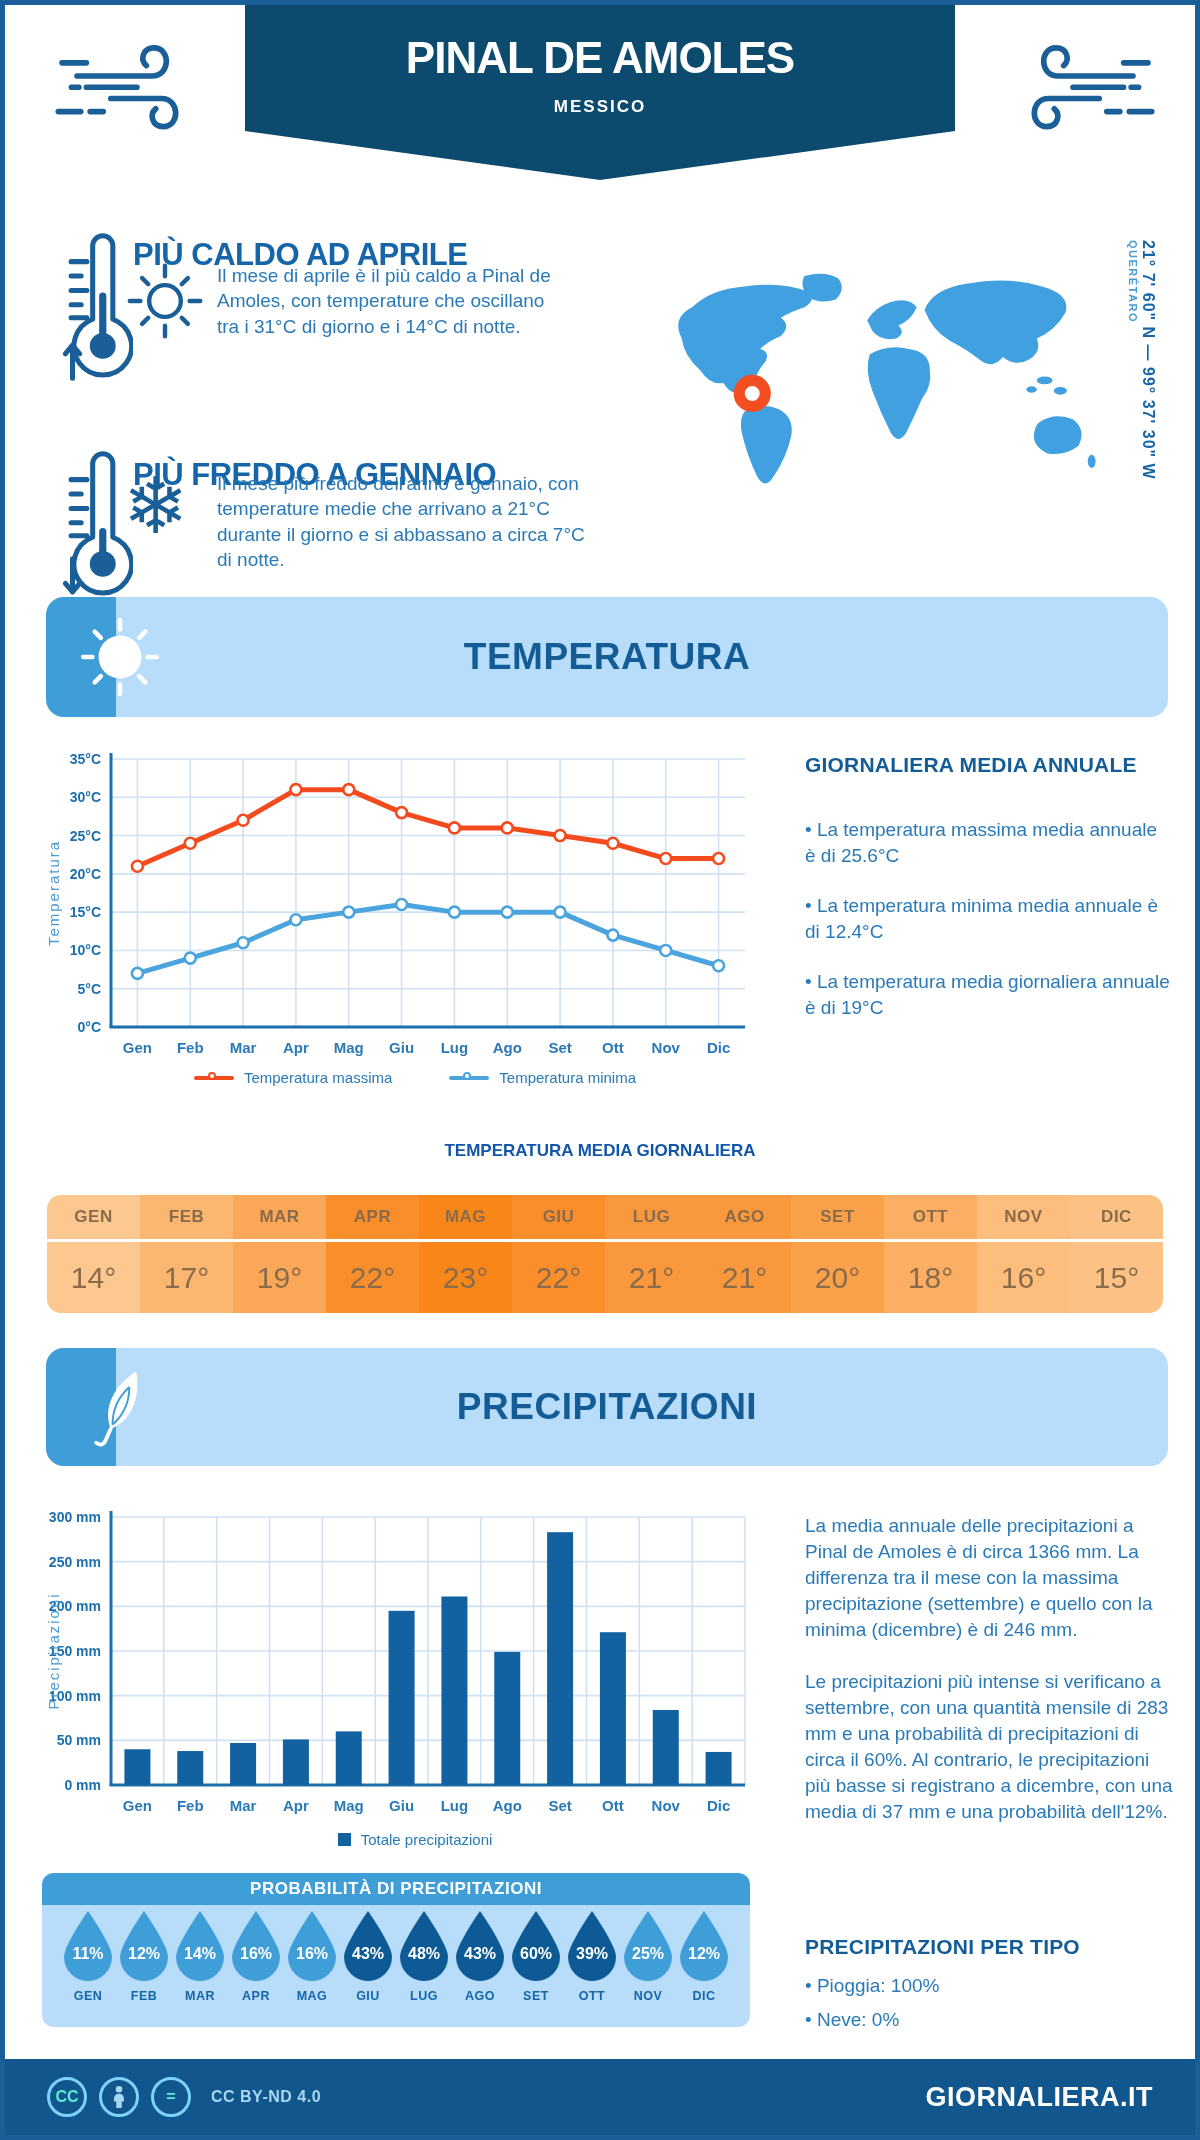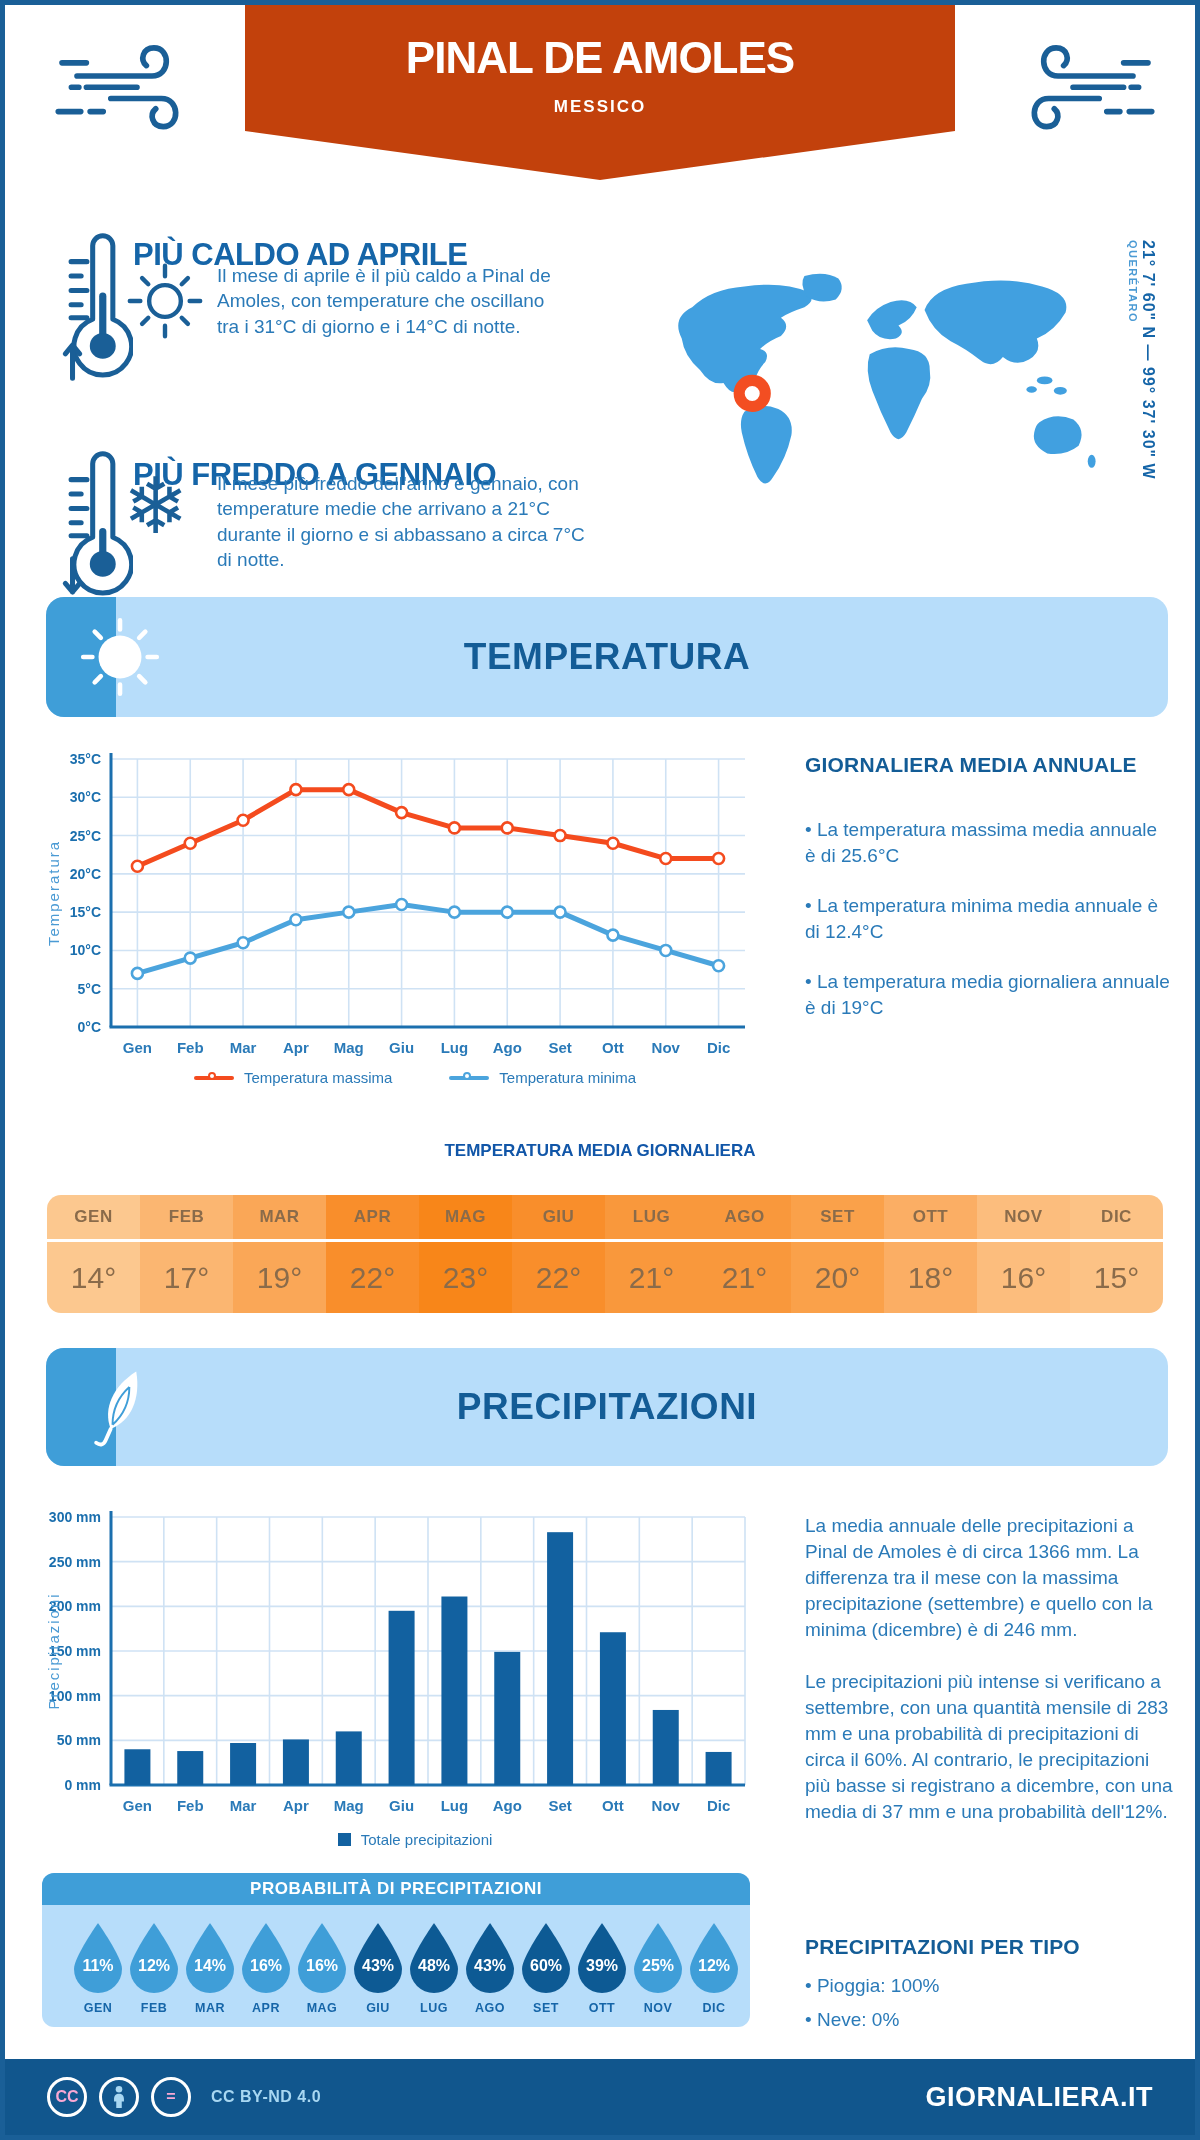--- a/index.html
+++ b/index.html
@@ -6,21 +6,21 @@
   *{box-sizing:border-box;}
   #page{
     position:relative;width:1200px;height:2140px;margin:0 auto;background:#fff;
     border:5px solid #1a5f97;overflow:hidden;
     font-family:"Liberation Sans",sans-serif;
   }
   .abs{position:absolute;}
 
   
   .banner{
-    left:240px;top:0;width:710px;height:175px;background:#c2410c;
+    left:240px;top:0;width:710px;height:175px;background:#0c4a6e;
     clip-path:polygon(0 0,100% 0,100% 72%,50% 100%,0 72%);
     display:flex;flex-direction:column;align-items:center;
   }
   .banner h1{margin:28px 0 0;color:#fff;font-size:44px;letter-spacing:-1px;font-weight:bold;}
   .banner .sub{margin-top:14px;color:#fff;font-size:17px;letter-spacing:2px;font-weight:600;}
   .windicon{stroke:#1a5f97;stroke-width:6;fill:none;stroke-linecap:round;}
 
   
   .hl-title{color:#1565a8;font-size:31px;font-weight:bold;letter-spacing:-0.5px;margin-top:24px;}
   .hl-text{color:#2a7ab8;font-size:19px;line-height:1.34;}
@@ -68,31 +68,31 @@
   .dcol{flex:1;display:flex;flex-direction:column;}
   .dcol .m{height:44px;display:flex;align-items:center;justify-content:center;
            color:#8a6b4a;font-size:17px;font-weight:bold;letter-spacing:0.5px;}
   .dcol .v{flex:1;border-top:3px solid #fff;display:flex;align-items:center;justify-content:center;
            color:#8a6b4a;font-size:30px;font-weight:normal;}
 
   
   .probpanel{left:37px;width:708px;height:154px;border-radius:12px;overflow:hidden;background:#b7ddfa;}
   .probhead{height:32px;background:#3f9ed8;display:flex;align-items:center;justify-content:center;
             color:#fff;font-size:17px;font-weight:bold;letter-spacing:0.5px;}
-  .drops{display:flex;justify-content:flex-end;padding:16px 8px 0;}
+  .drops{display:flex;justify-content:center;padding:4px 8px 0;}
   .dropcell{position:relative;width:56px;text-align:center;}
   .pct{position:absolute;top:36px;left:0;right:0;text-align:center;color:#fff;font-size:16px;font-weight:bold;}
   .dmonth{margin-top:2px;color:#1565a8;font-size:12.5px;font-weight:bold;letter-spacing:0.5px;}
 
   
   .footer{left:0;right:0;bottom:0;height:76px;background:#11568d;display:flex;
           align-items:center;justify-content:space-between;padding:0 42px;}
   .ccgroup{display:flex;align-items:center;gap:12px;}
-  .ccircle{width:40px;height:40px;border:3px solid #ffffff;border-radius:50%;
-           display:flex;align-items:center;justify-content:center;color:#f9a8d4;
+  .ccircle{width:40px;height:40px;border:3px solid #7dd3fc;border-radius:50%;
+           display:flex;align-items:center;justify-content:center;color:#5eead4;
            font-weight:bold;font-size:16px;}
   .cclabel{color:#a8d7f2;font-size:16px;font-weight:bold;letter-spacing:0.5px;margin-left:8px;}
   .sitename{color:#fff;font-size:27px;font-weight:bold;letter-spacing:0.5px;}
 </style>
 </head>
 <body>
 
 <div id="page">
 
   <div class="abs banner">

